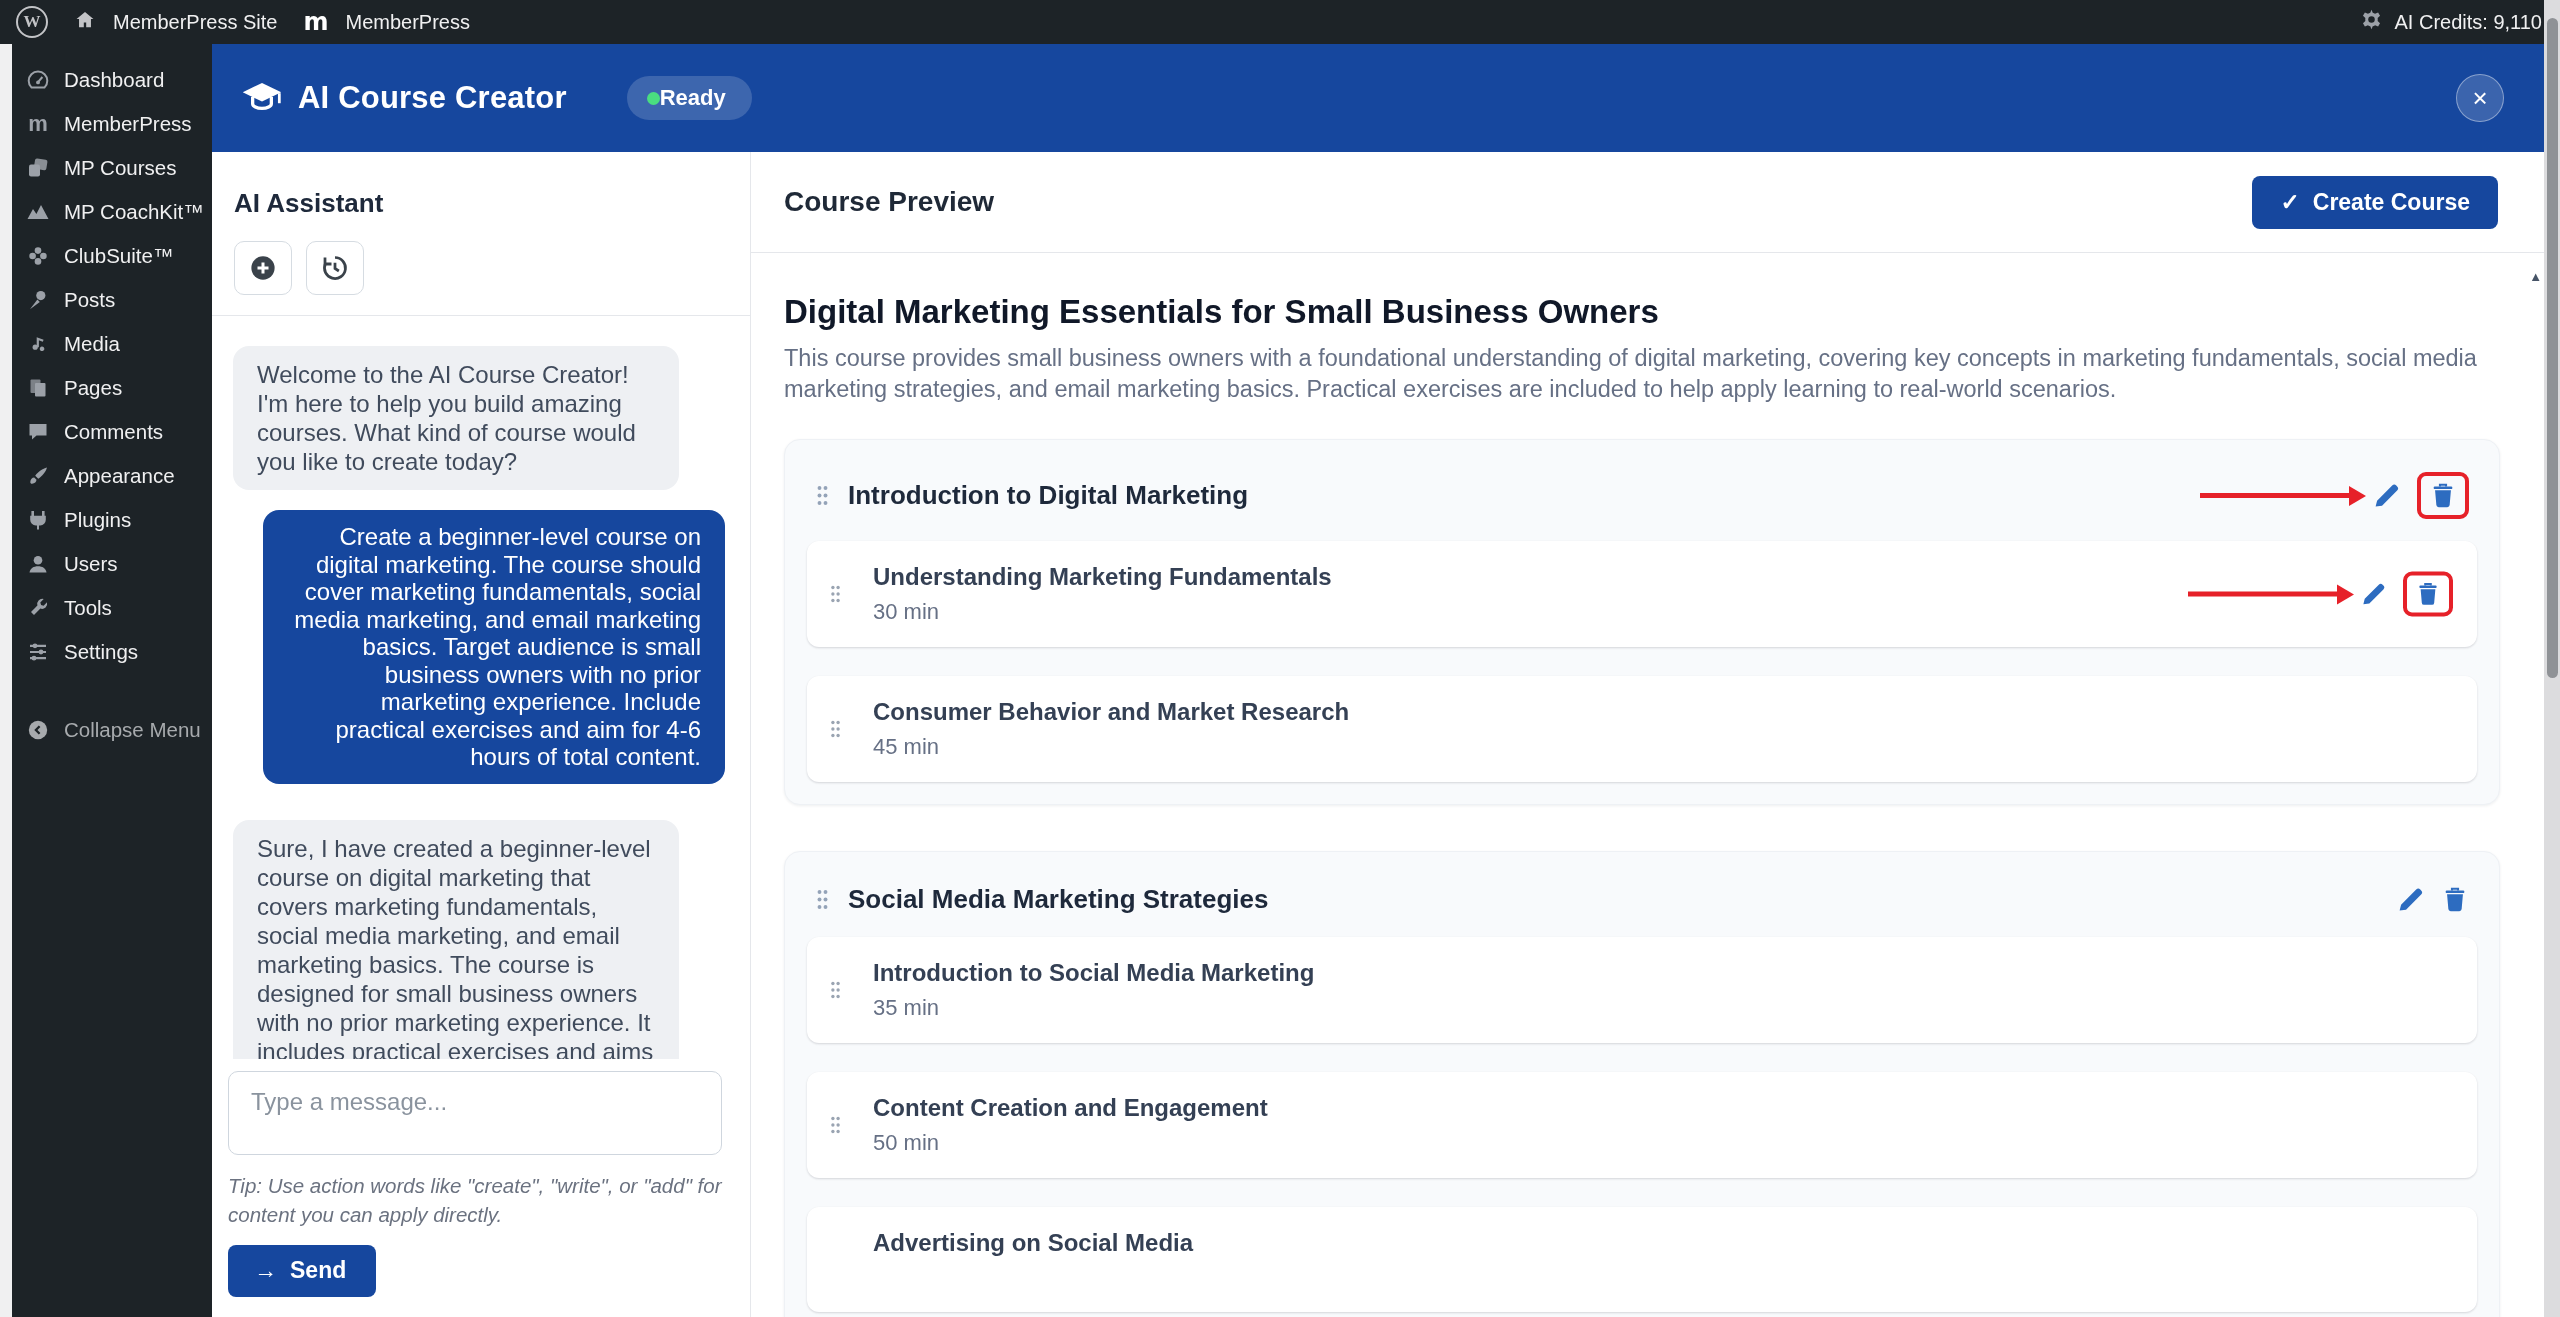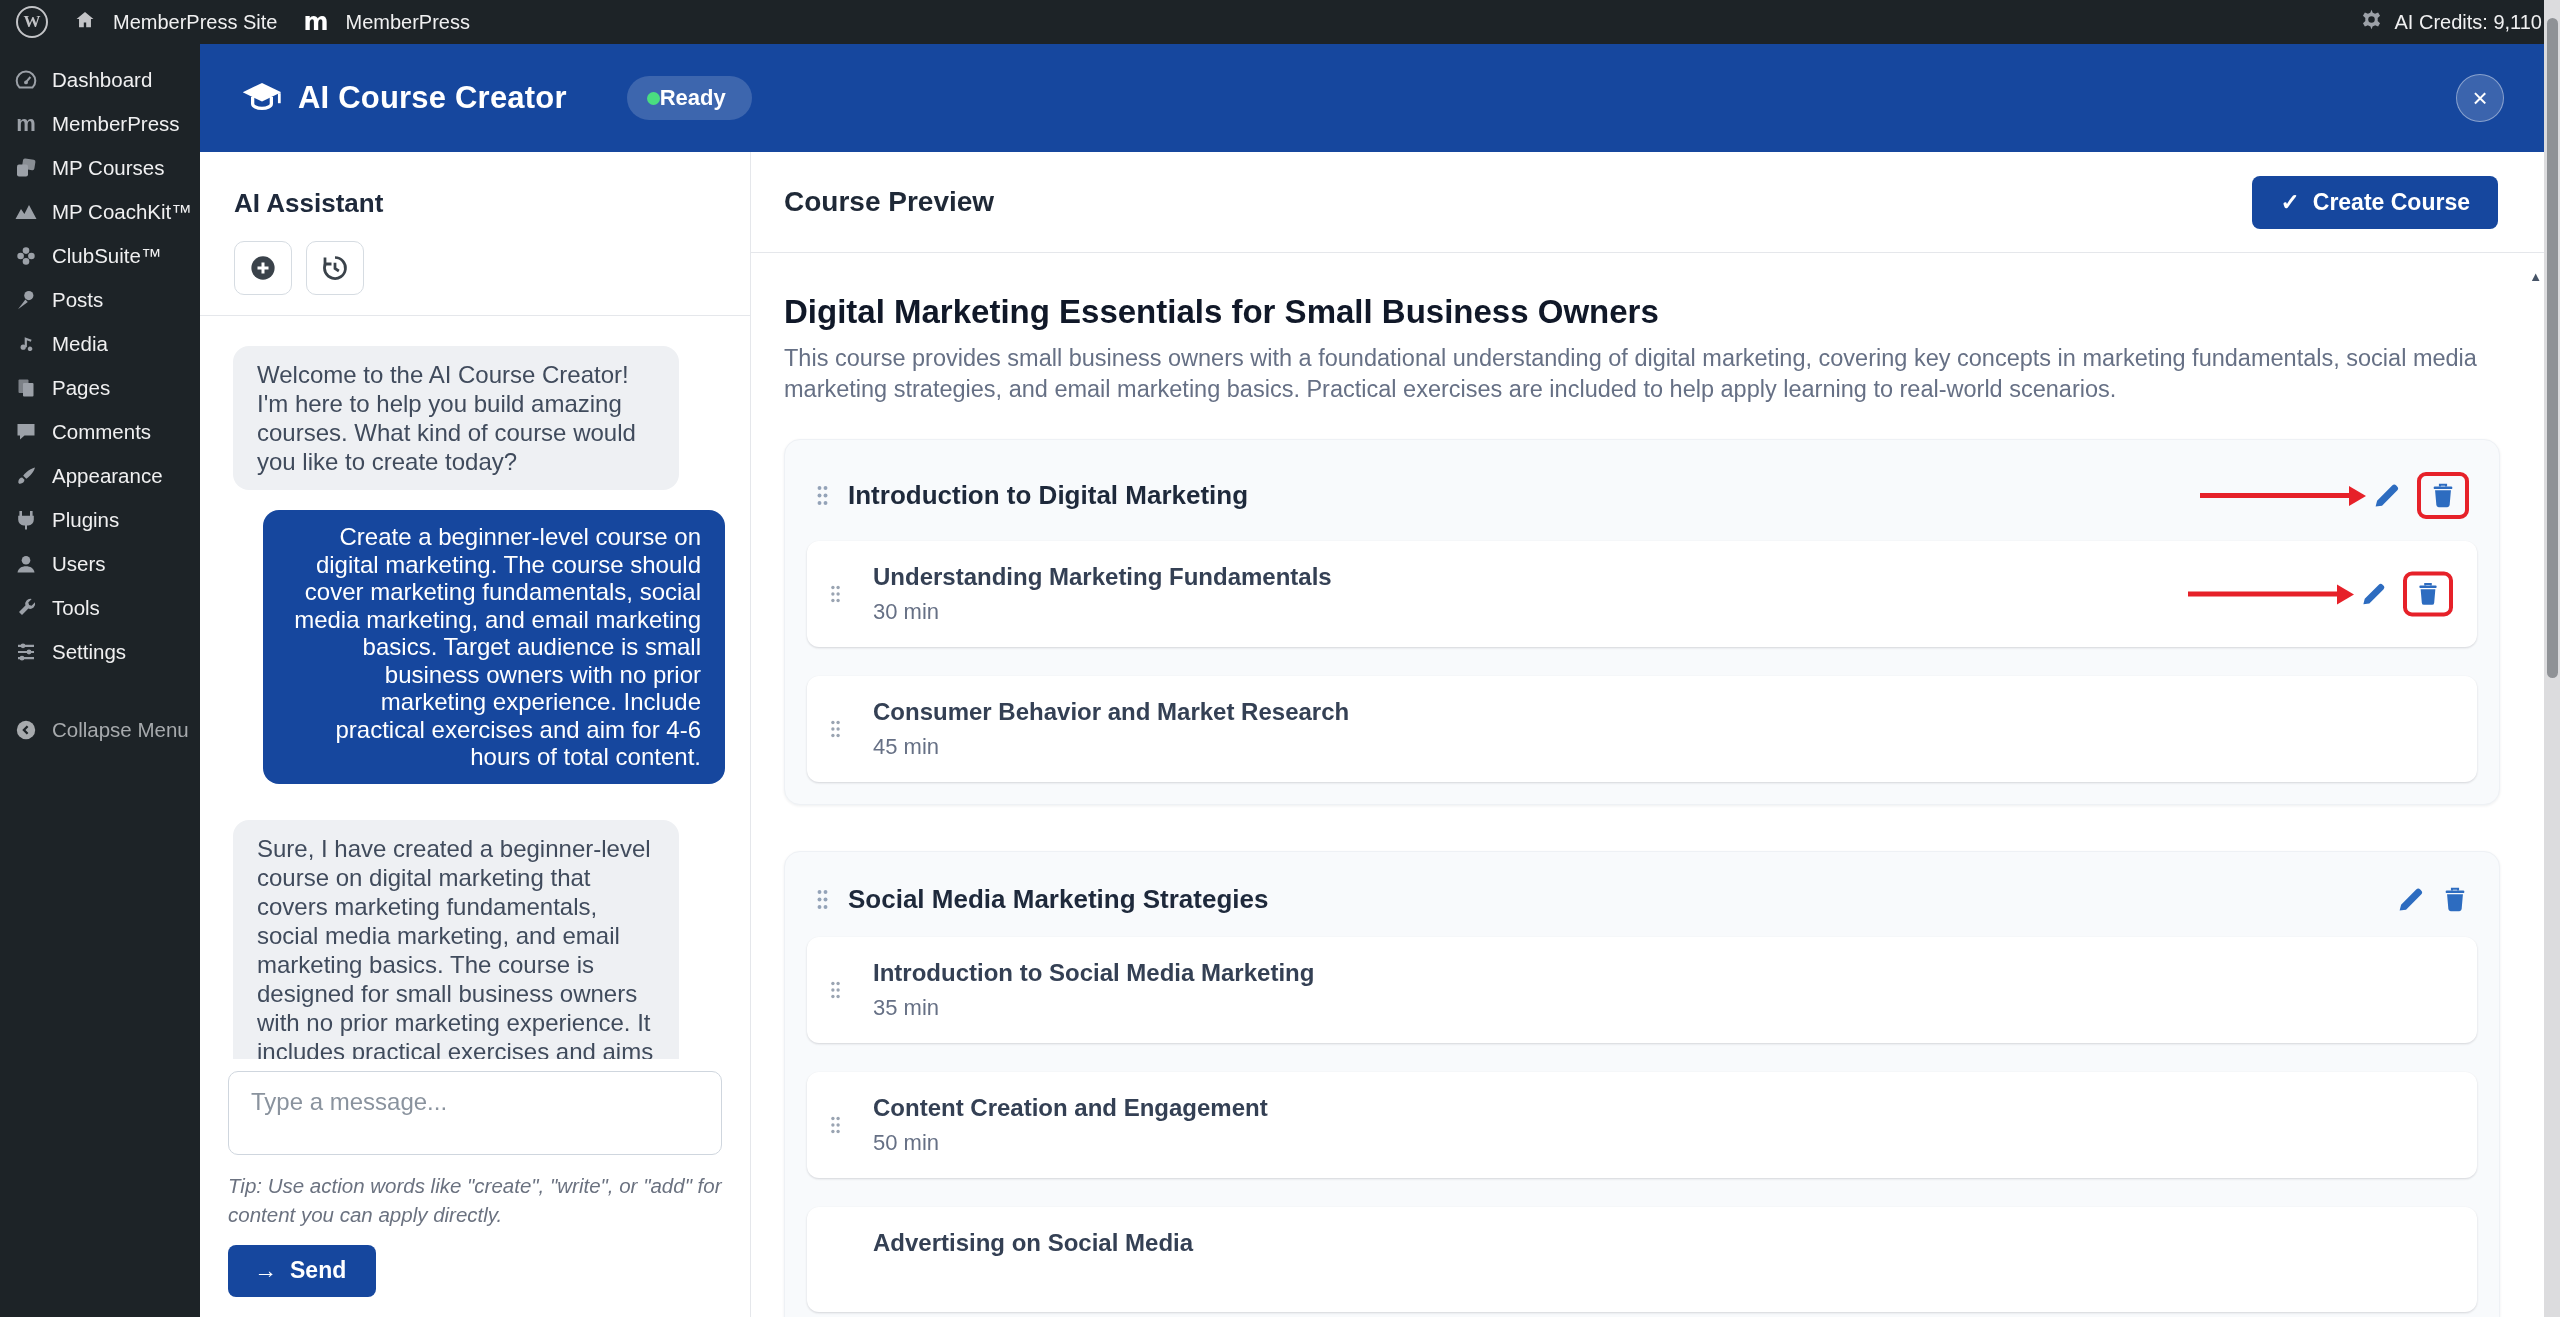--- a/index.html
+++ b/index.html
@@ -10,21 +10,21 @@
   .admin-bar{position:absolute;top:0;left:0;right:0;height:44px;background:#1d2327;color:#f0f0f1;
     display:flex;align-items:center;font-size:20px;z-index:30;}
   .ab-left{display:flex;align-items:center;gap:26px;padding-left:16px;}
   .ab-item{display:flex;align-items:center;gap:17px;cursor:pointer;color:#f0f0f1;}
   .ab-right{margin-left:auto;display:flex;align-items:center;gap:12px;padding-right:18px;}
   .wp-logo{width:28px;height:28px;border:2px solid #c3c4c7;border-radius:50%;display:flex;
     align-items:center;justify-content:center;font-size:17px;color:#c3c4c7;font-family:"Liberation Serif",serif;font-weight:bold;}
   .mp-m{font-weight:bold;font-size:24px;color:#fff;line-height:1;font-family:"DejaVu Sans",sans-serif;}
 
   
-  .sidebar{position:absolute;top:44px;left:0;width:200px;bottom:0;background:#1d2327;padding-top:14px;z-index:20;}
+  .sidebar{position:absolute;top:44px;left:12px;width:200px;bottom:0;background:#1d2327;padding-top:14px;z-index:20;}
   .sb-item{display:flex;align-items:center;gap:13px;padding:9px 8px 9px 13px;color:#f0f0f1;
     font-size:20.5px;cursor:pointer;}
   .sb-item .ic{width:26px;height:26px;flex:0 0 26px;color:#9ca1a8;display:flex;align-items:center;justify-content:center;}
   .sb-collapse{margin-top:34px;color:#a7aaad;}
 
   
   .modal-header{position:absolute;top:44px;left:200px;right:16px;height:108px;background:#16479e;
     display:flex;align-items:center;padding:0 40px;box-sizing:border-box;z-index:10;}
   .mh-title{color:#fff;font-size:31px;font-weight:700;margin-left:14px;letter-spacing:.2px;}
   .ready-pill{margin-left:60px;background:rgba(255,255,255,.17);border-radius:999px;

